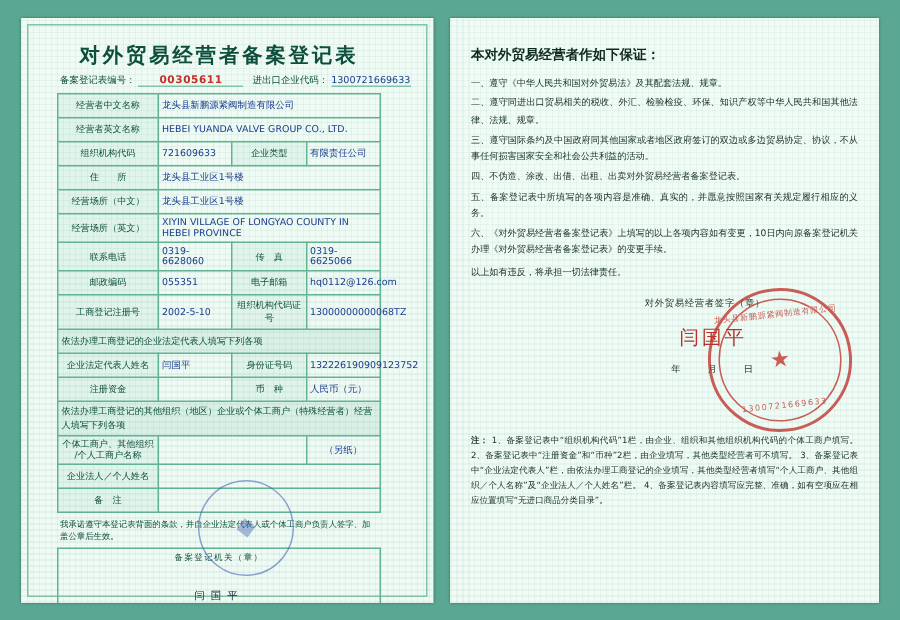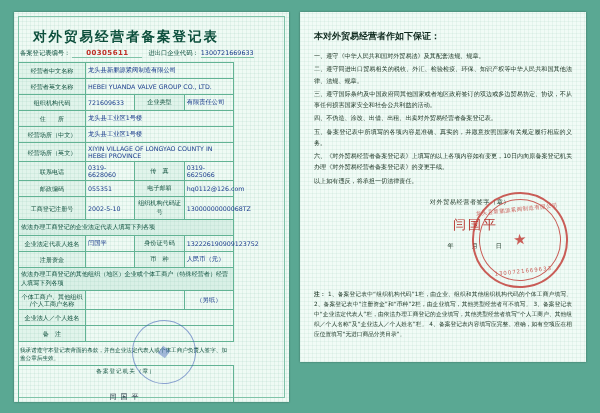--- a/index.html
+++ b/index.html
@@ -16,32 +16,32 @@
     background:#eef6f1;
     box-shadow:0 0 2px rgba(0,0,0,.35);
     overflow:hidden;
   }
   .page.left{left:14px;width:275px;height:390px;
     background:
       repeating-linear-gradient(0deg, rgba(120,185,160,.12) 0 1px, rgba(255,255,255,0) 1px 4px),
       repeating-linear-gradient(90deg, rgba(120,185,160,.12) 0 1px, rgba(255,255,255,0) 1px 4px),
       #effaf4;
   }
-  .page.right{left:300px;width:286px;height:350px;
+  .page.right{left:300px;width:286px;height:390px;
     background:
       repeating-linear-gradient(0deg, rgba(120,185,160,.10) 0 1px, rgba(255,255,255,0) 1px 4px),
       repeating-linear-gradient(90deg, rgba(120,185,160,.10) 0 1px, rgba(255,255,255,0) 1px 4px),
       #f1fbf6;
   }
   .page.left:before{
     content:"";position:absolute;inset:4px;border:1px solid #7fc3a8;pointer-events:none;
   }
 
   
-  .l-inner{position:absolute;left:4px;top:10px;width:216px;height:370px;}
+  .l-inner{position:absolute;left:24px;top:10px;width:216px;height:370px;}
   .doc-title{
     text-align:center;font-size:13.5px;font-weight:bold;color:#0d4f3c;
     letter-spacing:2px;margin:6px 0 3px;
   }
   .reg-line{
     font-size:6.3px;color:#0d4f3c;display:flex;align-items:flex-end;gap:2px;
     padding:0 2px 2px;
   }
   .reg-line .lbl{white-space:nowrap;}
   .reg-num{color:#c03028;font-weight:bold;font-size:7px;letter-spacing:.4px;

